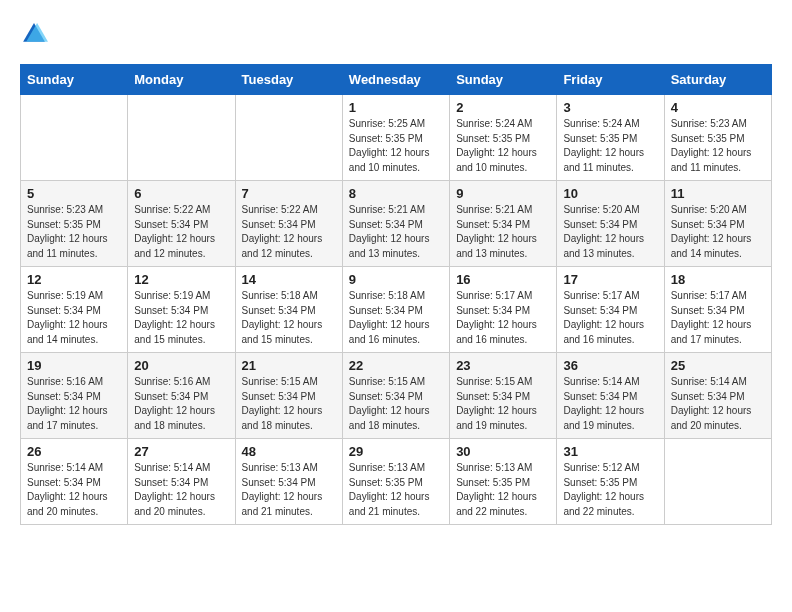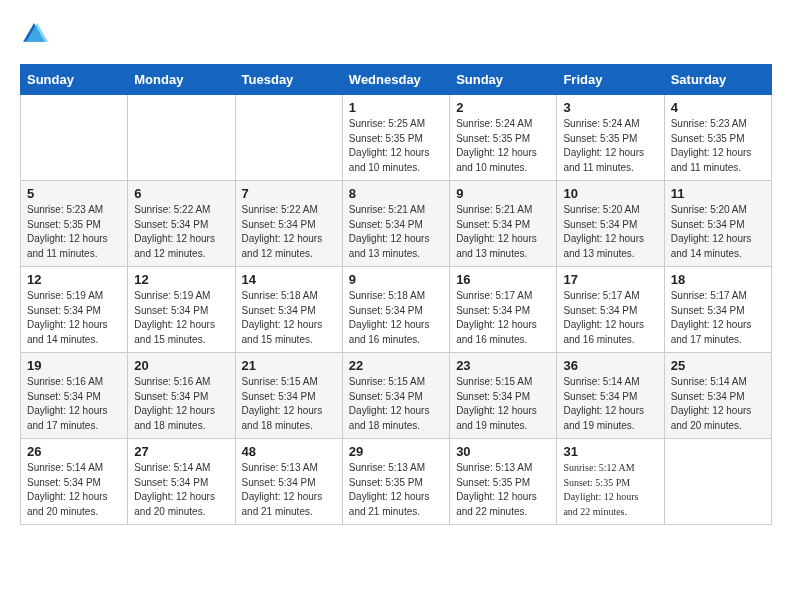--- a/index.html
+++ b/index.html
@@ -336,21 +336,21 @@
         </td>
         <td>
           <div class="day-number">30</div>
           <div class="day-info" style="white-space: pre-line;">Sunrise: 5:13 AM
 Sunset: 5:35 PM
 Daylight: 12 hours
 and 22 minutes.</div>
         </td>
         <td>
           <div class="day-number">31</div>
-          <div class="day-info" style="white-space: pre-line; font-family: Liberation Serif, serif;">Sunrise: 5:12 AM
+          <div class="day-info" style="white-space: pre-line;">Sunrise: 5:12 AM
 Sunset: 5:35 PM
 Daylight: 12 hours
 and 22 minutes.</div>
         </td>
         <td class="empty"></td>
       </tr>
     </tbody>
 </table>
 
 </body></html>

